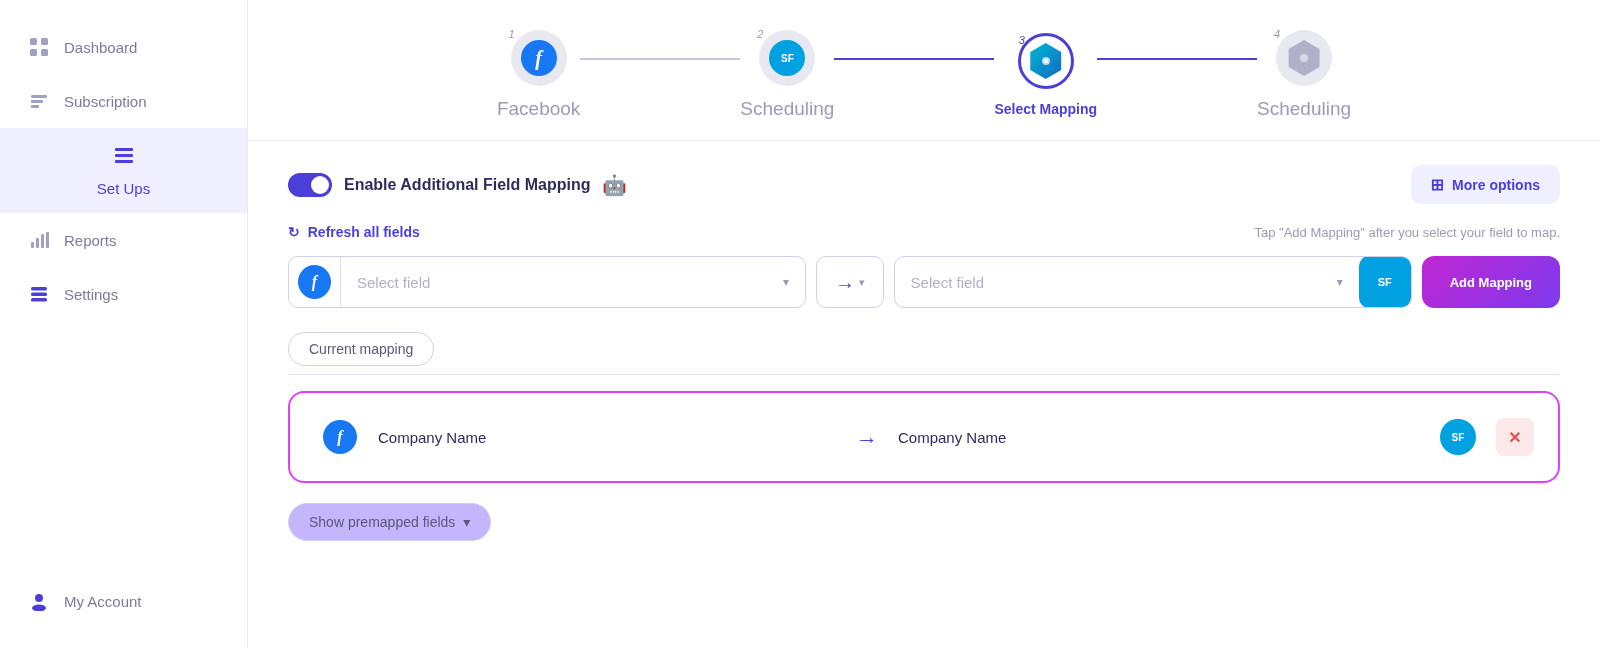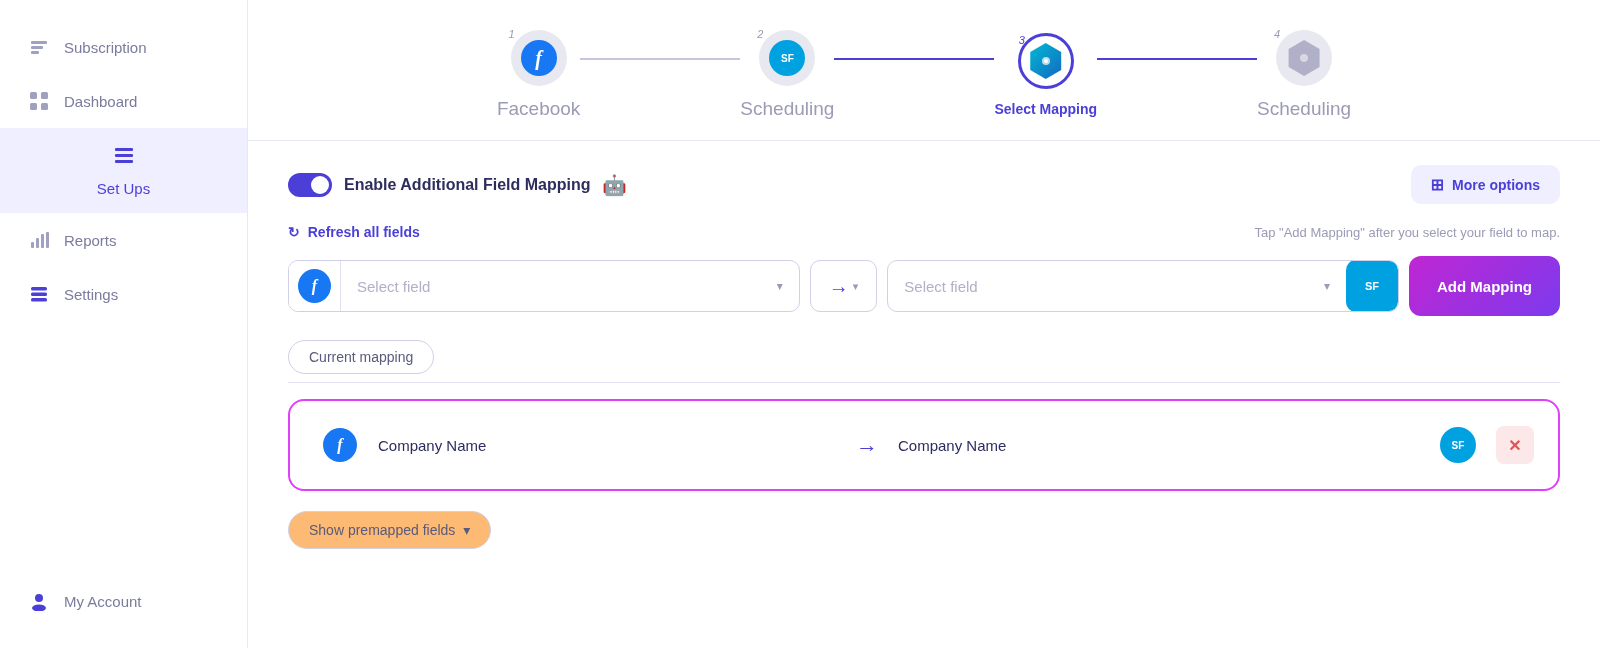--- a/index.html
+++ b/index.html
@@ -206,22 +206,22 @@
 
     .sf-badge-right {
       width: 52px; height: 52px; display: flex; align-items: center; justify-content: center;
       background: #00a1e0; border-radius: 10px;
     }
     .sf-badge-right span { color: #fff; font-size: 11px; font-weight: 700; }
 
     .add-mapping-btn {
       background: linear-gradient(135deg, #c026d3, #7c3aed);
       color: #fff; border: none; border-radius: 12px;
-      padding: 14px 28px; font-size: 15px; font-weight: 700; cursor: pointer;
-      white-space: nowrap; height: 60px;
+      padding: 14px 28px; font-size: 13px; font-weight: 700; cursor: pointer;
+      white-space: nowrap; height: 52px;
     }
 
     
     .current-mapping-tab {
       display: inline-flex; align-items: center;
       border: 1.5px solid #d0d0e8; border-radius: 20px;
       padding: 8px 20px; font-size: 14px; color: #5a5a7a; font-weight: 400;
       margin-bottom: 0; background: #fff;
     }
 
@@ -246,48 +246,48 @@
     .sf-logo-small { background: #00a1e0; width: 36px; height: 36px; border-radius: 50%; display: flex; align-items: center; justify-content: center; color: #fff; font-size: 10px; font-weight: 700; }
     .delete-btn {
       width: 38px; height: 38px; background: #fce8e8; border: none; border-radius: 8px;
       display: flex; align-items: center; justify-content: center; cursor: pointer; color: #e05555; font-size: 16px; font-weight: 700;
     }
 
     
     .premapped-btn {
       display: inline-flex; align-items: center; gap: 8px;
       border: 1.5px solid #d0d0e8; border-radius: 20px;
-      padding: 10px 20px; background: #fdba74; cursor: pointer;
+      padding: 10px 20px; background: #c4b5fd; cursor: pointer;
       font-size: 14px; color: #5a5a7a; font-weight: 500; text-align: center;
     }
   </style>
 </head>
 <body>
 
 <nav class="sidebar">
-  <div class="sidebar-item">
-    <span class="icon">
-      <svg viewBox="0 0 20 20" fill="none">
-          <rect x="2" y="4" width="16" height="3" rx="1" fill="#a0a0c0"></rect>
-          <rect x="2" y="9" width="12" height="3" rx="1" fill="#a0a0c0"></rect>
-          <rect x="2" y="14" width="8" height="3" rx="1" fill="#a0a0c0"></rect>
-        </svg>
-    </span>
-    <span>Subscription</span>
-  </div>
   <div class="sidebar-item">
     <span class="icon">
       <svg viewBox="0 0 20 20" fill="none">
           <rect x="1" y="1" width="7" height="7" rx="1.5" fill="#a0a0c0"></rect>
           <rect x="12" y="1" width="7" height="7" rx="1.5" fill="#a0a0c0"></rect>
           <rect x="1" y="12" width="7" height="7" rx="1.5" fill="#a0a0c0"></rect>
           <rect x="12" y="12" width="7" height="7" rx="1.5" fill="#a0a0c0"></rect>
         </svg>
     </span>
     <span>Dashboard</span>
+  </div>
+  <div class="sidebar-item">
+    <span class="icon">
+      <svg viewBox="0 0 20 20" fill="none">
+          <rect x="2" y="4" width="16" height="3" rx="1" fill="#a0a0c0"></rect>
+          <rect x="2" y="9" width="12" height="3" rx="1" fill="#a0a0c0"></rect>
+          <rect x="2" y="14" width="8" height="3" rx="1" fill="#a0a0c0"></rect>
+        </svg>
+    </span>
+    <span>Subscription</span>
   </div>
   <div class="sidebar-item active">
     <span class="icon">
       <svg viewBox="0 0 20 20" fill="none">
           <rect x="1" y="3" width="18" height="3" rx="1" fill="#4b3fd8"></rect>
           <rect x="1" y="9" width="18" height="3" rx="1" fill="#4b3fd8"></rect>
           <rect x="1" y="15" width="18" height="3" rx="1" fill="#4b3fd8"></rect>
         </svg>
     </span>
     <span>Set Ups</span>

